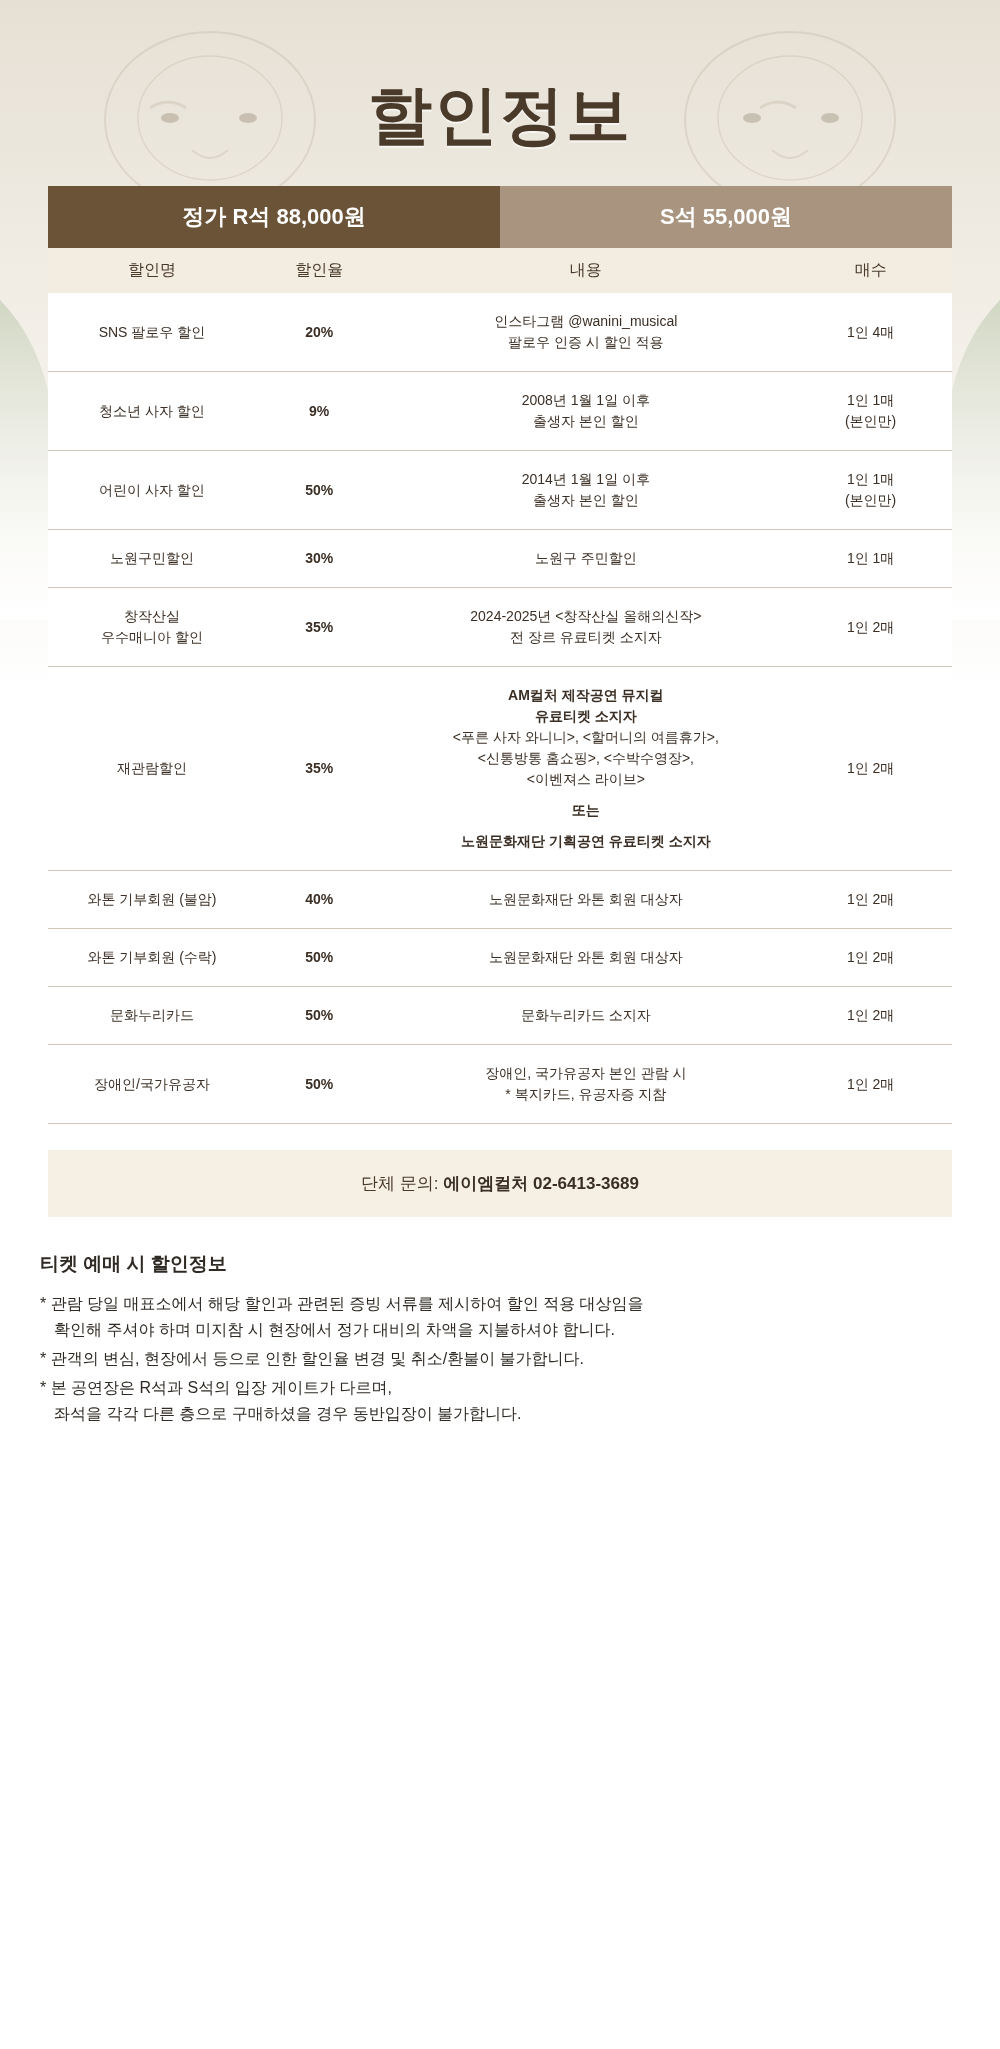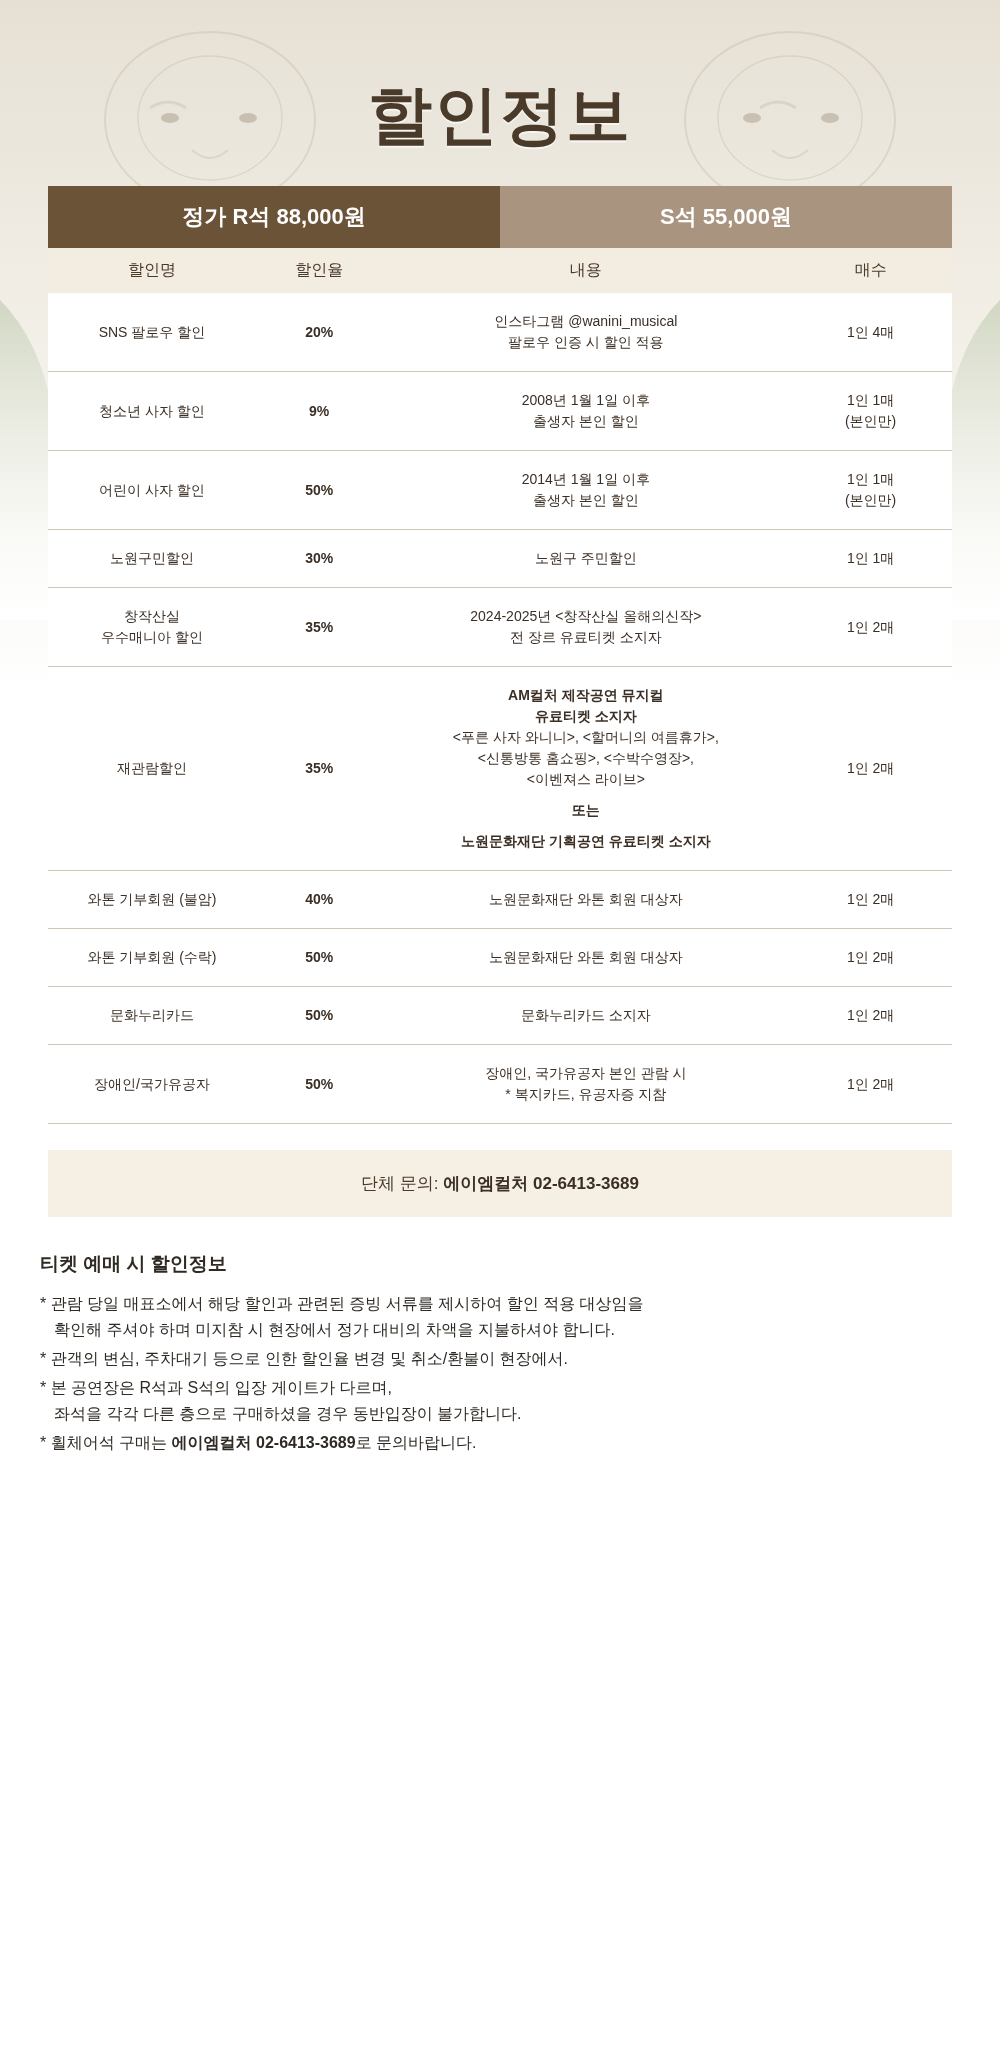--- a/index.html
+++ b/index.html
@@ -311,20 +311,19 @@
 
   <div class="group-note">
     <span class="label">단체 문의: </span><span class="phone">에이엠컬처 02-6413-3689</span>
   </div>
 
   <div class="notes">
     <h3>티켓 예매 시 할인정보</h3>
     <ul>
       <li>* 관람 당일 매표소에서 해당 할인과 관련된 증빙 서류를 제시하여 할인 적용 대상임을
    확인해 주셔야 하며 미지참 시 현장에서 정가 대비의 차액을 지불하셔야 합니다.</li>
-      <li>* 관객의 변심, 주차대기 등으로 인한 할인율 변경 및 취소/환불이 현장에서.</li>
+      <li>* 관객의 변심, 현장에서 등으로 인한 할인율 변경 및 취소/환불이 불가합니다.</li>
       <li>* 본 공연장은 R석과 S석의 입장 게이트가 다르며,
    좌석을 각각 다른 층으로 구매하셨을 경우 동반입장이 불가합니다.</li>
-      <li><span>* 휠체어석 구매는 </span><span class="hl">에이엠컬처 02-6413-3689</span><span>로 문의바랍니다.</span></li>
     </ul>
   </div>
 
 </div>
 
 </body></html>

